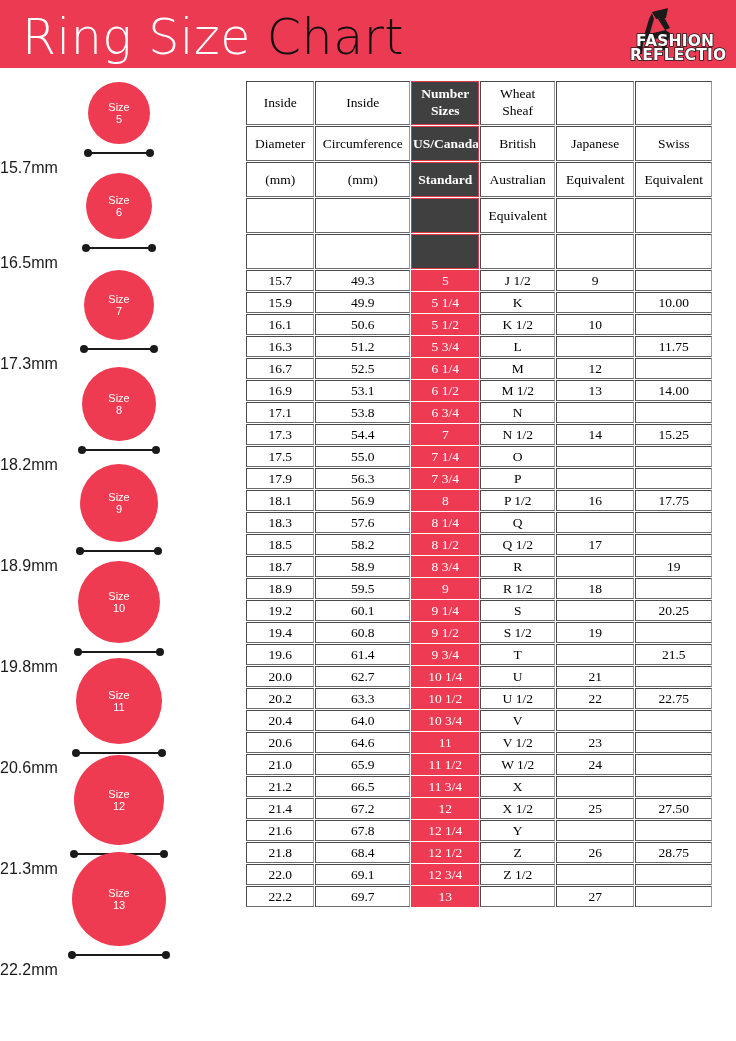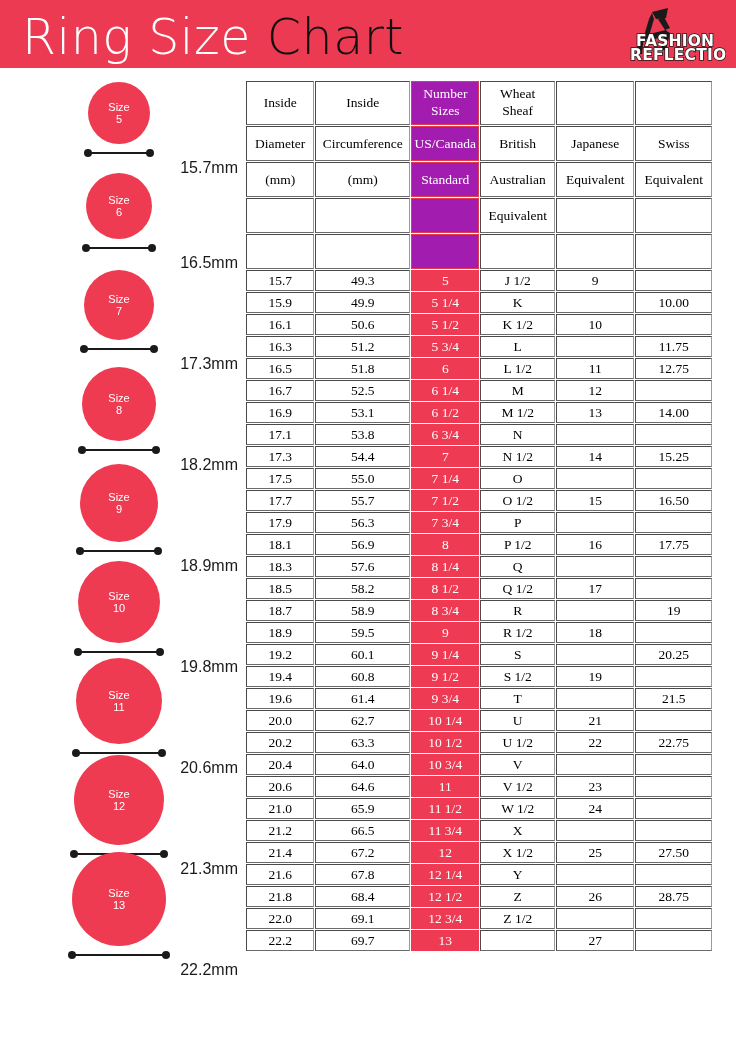--- a/index.html
+++ b/index.html
@@ -49,21 +49,21 @@
   
   .sizes {
     position: absolute;
     left: 0; top: 68px;
     width: 238px; height: 973px;
   }
   .size-block {
     position: absolute;
     left: 0;
     width: 238px;
-    text-align: right;
+    text-align: left;
   }
   .circle {
     position: relative;
     margin: 0 auto;
     border-radius: 50%;
     background: #EE3B52;
     color: #ffffff;
     display: flex;
     flex-direction: column;
     align-items: center;
@@ -133,23 +133,24 @@
   table.ring td.hdr {
     height: 35px;
     font-size: 13.5px;
   }
   table.ring td.red {
     background: #EE3A53;
     color: #ffffff;
     border-color: #EE3A53;
   }
   table.ring td.redhdr {
-    background: #a21caf;
+    background: #404040;
     color: #ffffff;
     border-color: #E03A4E;
+    font-weight: bold;
   }
   
   col.c0 { width: 68px; }
   col.c1 { width: 94px; }
   col.c2 { width: 68px; }
   col.c3 { width: 74px; }
   col.c4 { width: 78px; }
   col.c5 { width: 76px; }
 
   .shrink { font-size: 12px; }
@@ -369,28 +370,20 @@
           </tr>
           <tr>
             <td>16.3</td>
             <td>51.2</td>
             <td class="red">5 3/4</td>
             <td>L</td>
             <td></td>
             <td>11.75</td>
           </tr>
           <tr>
-            <td>16.5</td>
-            <td>51.8</td>
-            <td class="red">6</td>
-            <td>L 1/2</td>
-            <td>11</td>
-            <td>12.75</td>
-          </tr>
-          <tr>
             <td>16.7</td>
             <td>52.5</td>
             <td class="red">6 1/4</td>
             <td>M</td>
             <td>12</td>
             <td></td>
           </tr>
           <tr>
             <td>16.9</td>
             <td>53.1</td>
@@ -417,28 +410,20 @@
           </tr>
           <tr>
             <td>17.5</td>
             <td>55.0</td>
             <td class="red">7 1/4</td>
             <td>O</td>
             <td></td>
             <td></td>
           </tr>
           <tr>
-            <td>17.7</td>
-            <td>55.7</td>
-            <td class="red">7 1/2</td>
-            <td>O 1/2</td>
-            <td>15</td>
-            <td>16.50</td>
-          </tr>
-          <tr>
             <td>17.9</td>
             <td>56.3</td>
             <td class="red">7 3/4</td>
             <td>P</td>
             <td></td>
             <td></td>
           </tr>
           <tr>
             <td>18.1</td>
             <td>56.9</td>

